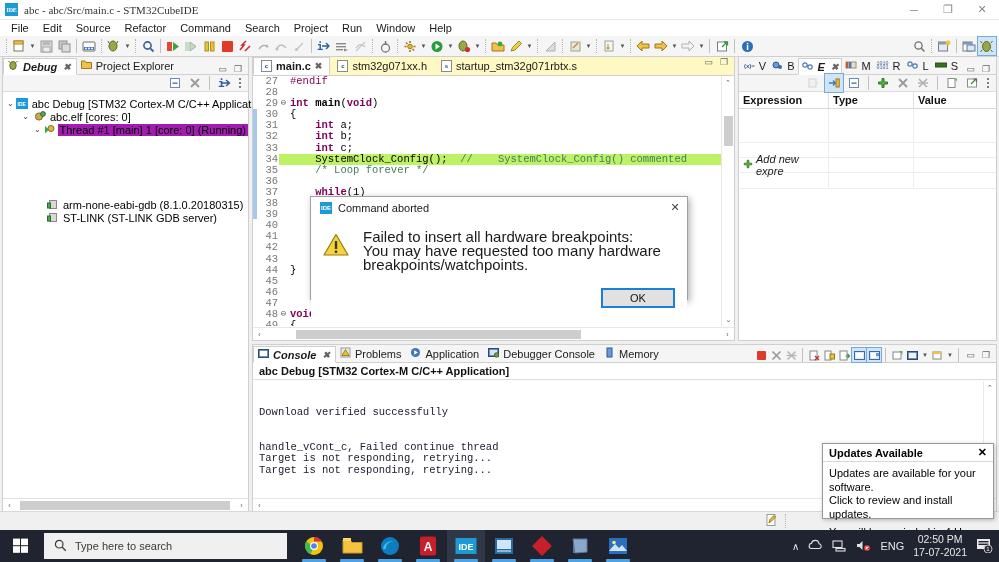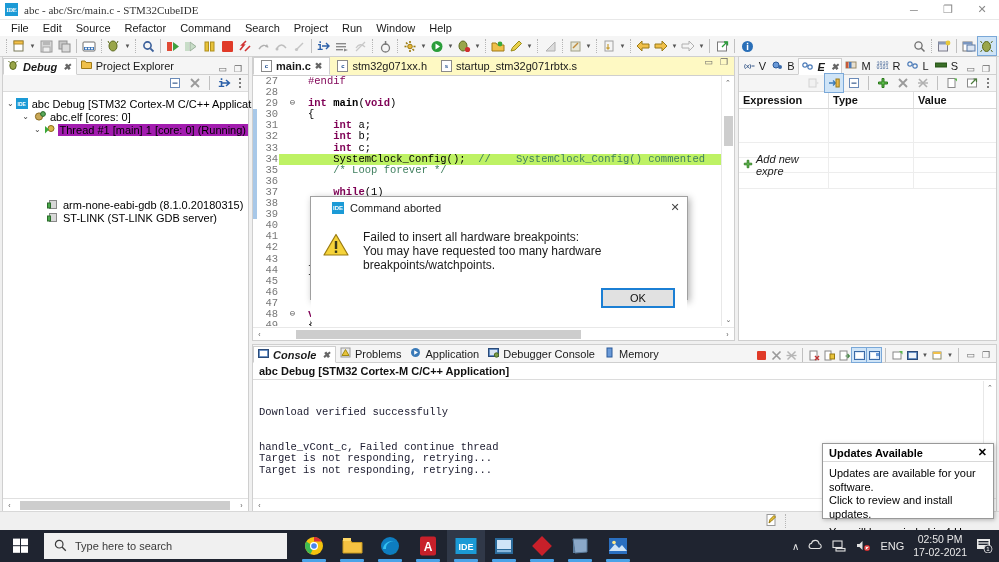--- a/index.html
+++ b/index.html
@@ -110,21 +110,21 @@
   .ficon {
     width: 11px; height: 12px; border: 1px solid #8a8a8a; background: #fff;
     font-size: 6px; color: #1a4a8a; display: flex; align-items: center;
     justify-content: center; font-weight: bold;
   }
   .code-wrap { position: relative; background: #fff; overflow: hidden; }
   .code {
     font-family: "Liberation Mono", monospace; font-size: 10.5px;
     line-height: 11.1px; white-space: pre;
   }
-  .cline { height: 11.1px; display: flex; gap: 9px; }
+  .cline { height: 11.1px; display: flex; }
   .cline.hl { background: #bef264; }
   .gut {
     width: 26px; text-align: right; color: #787878; padding-right: 1px;
     background: #fff; flex: none;
   }
   .fold { width: 9px; text-align: center; color: #5a5a5a; flex: none; font-size: 9px; }
   .ctxt { padding-left: 2px; }
   .kw { color: #7f0055; font-weight: bold; }
   .pp { color: #7f0055; font-weight: normal; }
   .cm { color: #3f7f5f; }
@@ -166,30 +166,30 @@
     line-height: 11.5px; color: #1a1a2e; padding: 4px 0 0 6px; white-space: pre;
   }
 
   
   .dialog {
     position: absolute; background: #f0f0f0;
     border: 1px solid #a0a0a0; box-shadow: 2px 2px 7px rgba(0,0,0,0.30);
   }
   .dlg-title {
     height: 21px; background: #fff; display: flex; align-items: center;
-    padding-left: 21px; font-size: 11px; color: #1a1a1a;
+    padding-left: 9px; font-size: 11px; color: #1a1a1a;
   }
   .dlg-ico {
     width: 12px; height: 12px; background: #1b9ad6; color: #fff; font-size: 6px;
     font-weight: bold; display: flex; align-items: center; justify-content: center;
     margin-right: 6px;
   }
   .dlg-x { margin-left: auto; width: 24px; text-align: center; color: #444; font-size: 11px; }
   .dlg-body { background: #fff; padding: 12px 10px 16px 12px; display: flex; gap: 14px; }
-  .dlg-msg { font-size: 12px; color: #1a1a1a; line-height: 14px; }
+  .dlg-msg { font-size: 15px; color: #1a1a1a; line-height: 14px; }
   .dlg-foot {
     background: #fff; display: flex; justify-content: flex-end;
     padding: 0 12px 14px 0;
   }
   .dlg-btn {
     width: 74px; height: 20px; background: #e1e1e1; border: 2px solid #1b7fd4;
     font-size: 11px; display: flex; align-items: center; justify-content: center;
     color: #111;
   }
 
@@ -1131,21 +1131,21 @@
       <span>
         <svg width="15" height="13" viewBox="0 0 15 13">
             <path d="M1 5 H3.5 L6.5 2 V11 L3.5 8 H1 Z" fill="#e0e0e0"></path>
             <circle cx="11" cy="9" r="3" fill="#d83030"></circle>
             <path d="M9.6 7.6 L12.4 10.4 M12.4 7.6 L9.6 10.4" stroke="#fff" stroke-width="1.1"></path>
           </svg>
       </span>
       <span>ENG</span>
       <span class="clock">
         <div>02:50 PM</div>
-        <div>17-02-2021</div>
+        <div>17-07-2021</div>
       </span>
       <span style="position:relative;">
         <svg width="17" height="15" viewBox="0 0 17 15">
             <rect x="1" y="1" width="13" height="10" fill="#e8e8e8"></rect>
             <rect x="2.5" y="3" width="10" height="1.4" fill="#1f2430"></rect>
             <rect x="2.5" y="5.6" width="10" height="1.4" fill="#1f2430"></rect>
             <circle cx="12" cy="11" r="4" fill="#1f2430" stroke="#e8e8e8" stroke-width="0.8"></circle>
             <text x="12" y="13.2" font-size="6" fill="#fff" text-anchor="middle" font-family="sans-serif">1</text>
           </svg>
       </span>

